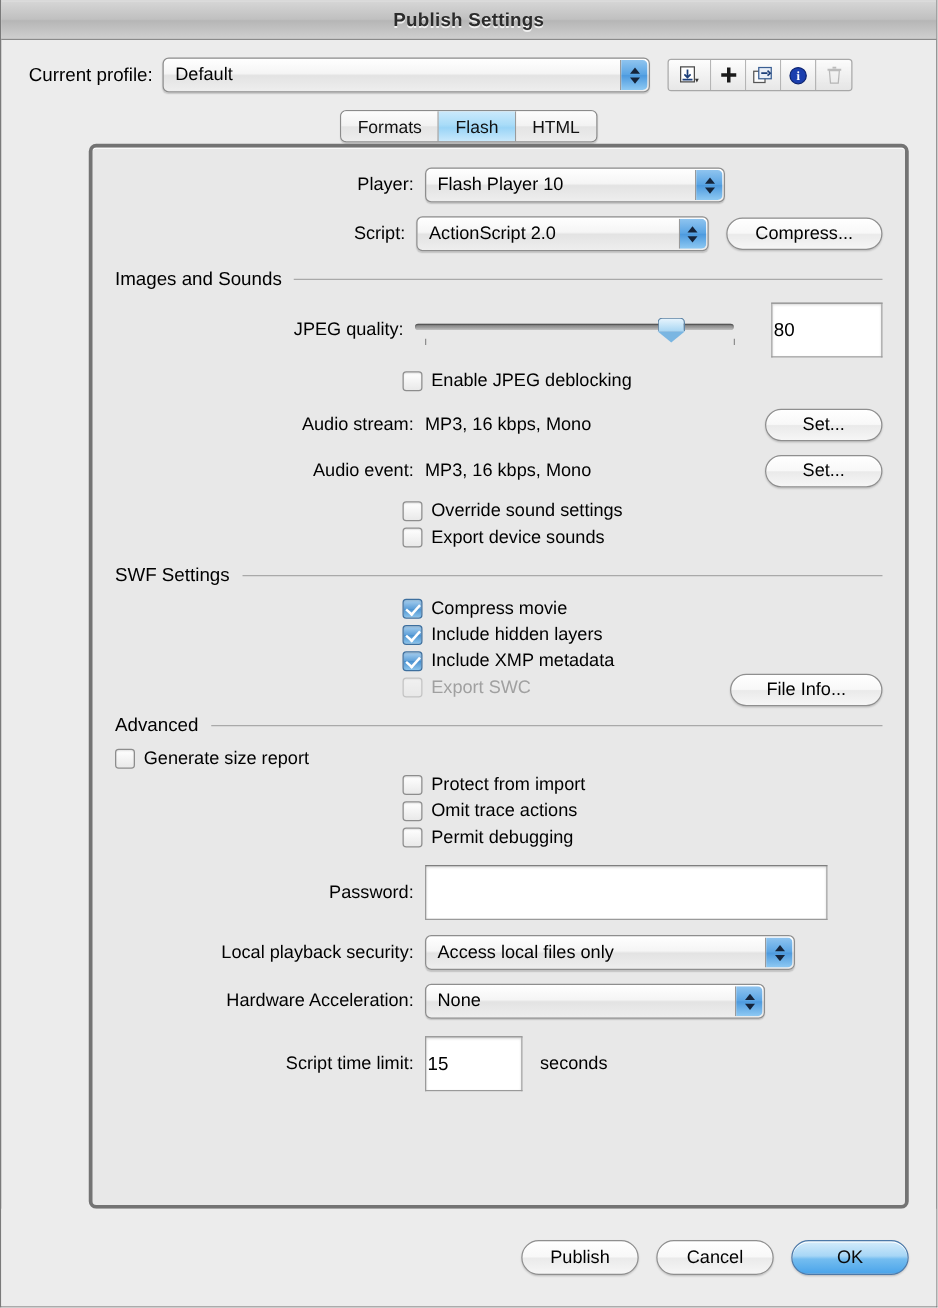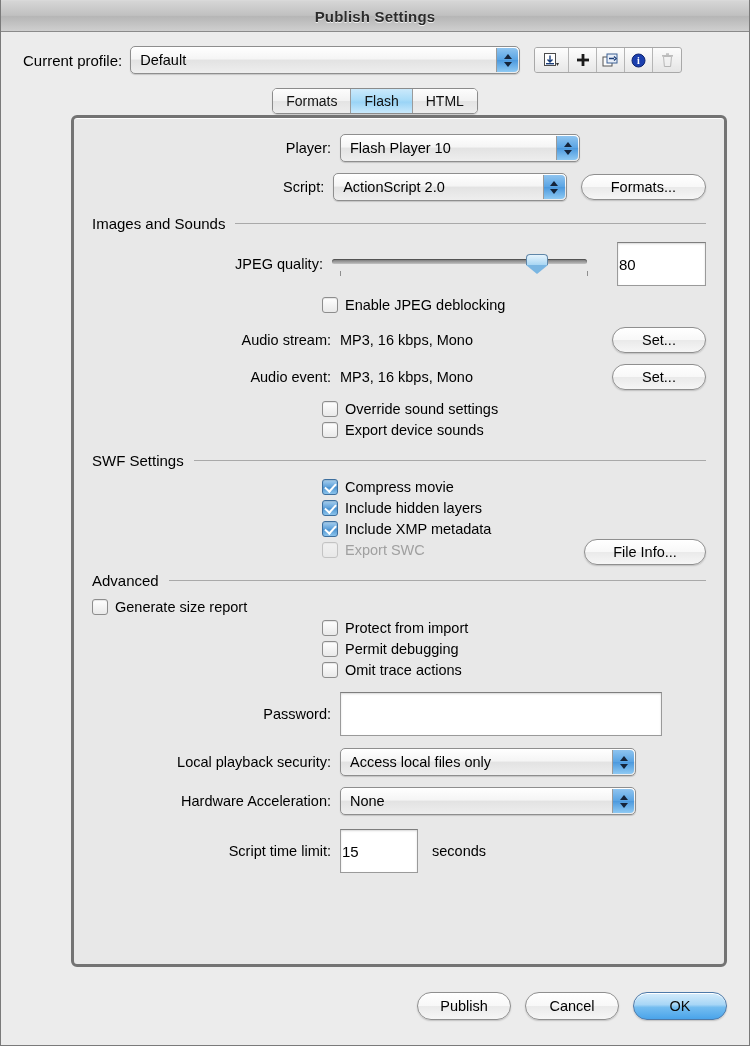--- a/index.html
+++ b/index.html
@@ -315,21 +315,21 @@
 
       <div class="row">
         <div class="lbl w">Script:</div>
         <div class="combo" style="width:240px">
           <span>ActionScript 2.0</span>
           <span class="arrows">
               <i class="up"></i>
               <i class="dn"></i>
             </span>
         </div>
-        <div class="btn" style="margin-left:14px;width:128px">Formats...</div>
+        <div class="btn" style="margin-left:14px;width:128px">Compress...</div>
       </div>
 
       <div class="group">
         <div class="group-title">Images and Sounds</div>
         <div class="group-rule"></div>
       </div>
 
       <div class="row">
         <div class="lbl w">JPEG quality:</div>
         <div class="slider">
@@ -403,46 +403,46 @@
       <div class="cb-row">
         <div class="cb"></div>
         <div class="cb-label">Generate size report</div>
       </div>
       <div class="cb-row indent-230">
         <div class="cb"></div>
         <div class="cb-label">Protect from import</div>
       </div>
       <div class="cb-row indent-230">
         <div class="cb"></div>
+        <div class="cb-label">Omit trace actions</div>
+      </div>
+      <div class="cb-row indent-230">
+        <div class="cb"></div>
         <div class="cb-label">Permit debugging</div>
-      </div>
-      <div class="cb-row indent-230">
-        <div class="cb"></div>
-        <div class="cb-label">Omit trace actions</div>
       </div>
 
       <div class="row" style="margin-top:14px">
         <div class="lbl w">Password:</div>
         <div class="textfield" style="width:322px"></div>
       </div>
 
       <div class="row" style="margin-top:12px">
         <div class="lbl w">Local playback security:</div>
         <div class="combo" style="width:296px">
           <span>Access local files only</span>
           <span class="arrows">
               <i class="up"></i>
               <i class="dn"></i>
             </span>
         </div>
       </div>
 
       <div class="row" style="margin-top:10px">
         <div class="lbl w">Hardware Acceleration:</div>
-        <div class="combo" style="width:296px">
+        <div class="combo" style="width:272px">
           <span>None</span>
           <span class="arrows">
               <i class="up"></i>
               <i class="dn"></i>
             </span>
         </div>
       </div>
 
       <div class="row" style="margin-top:14px">
         <div class="lbl w">Script time limit:</div>

